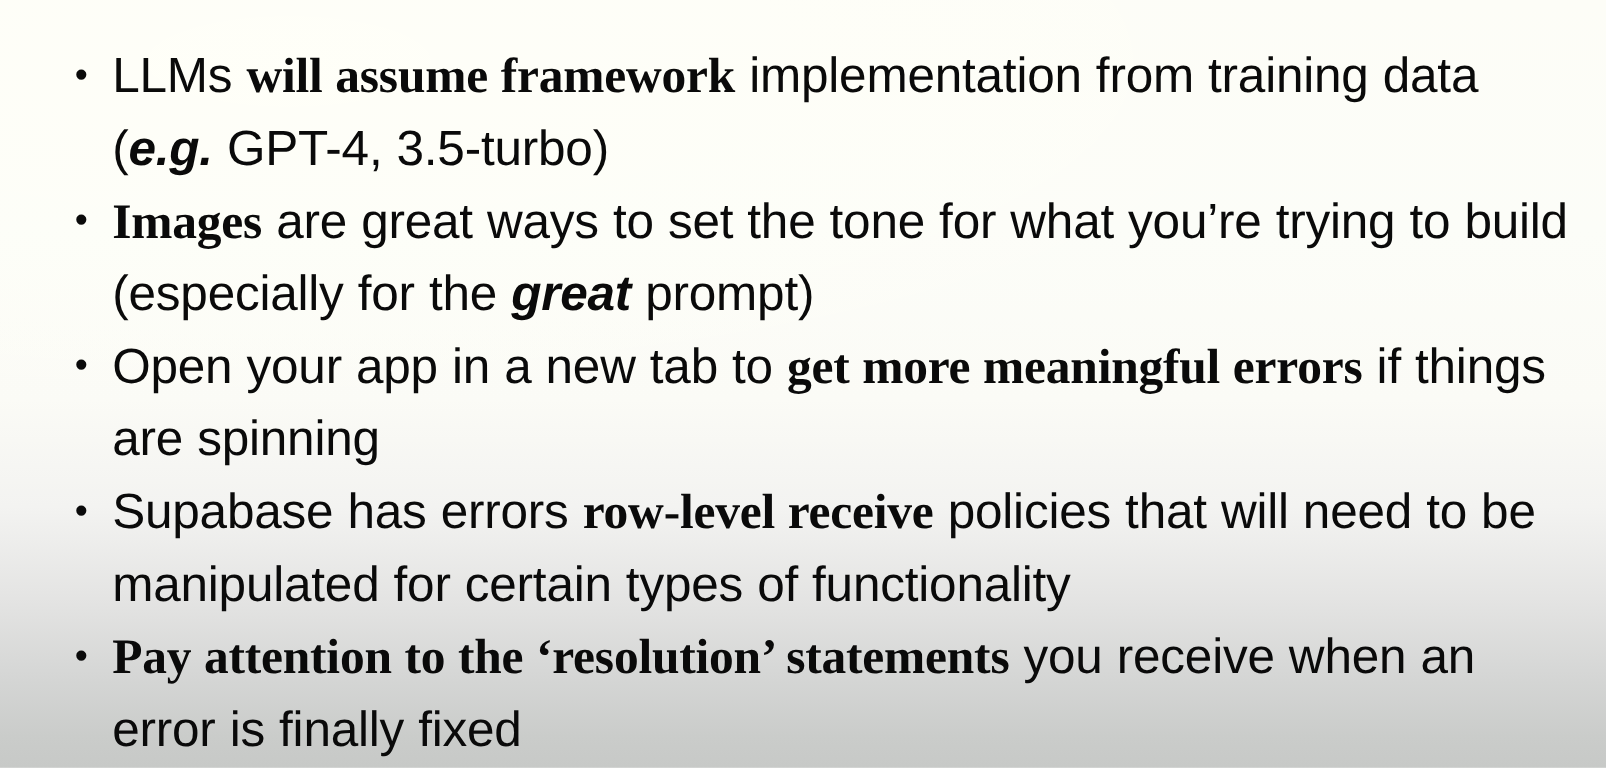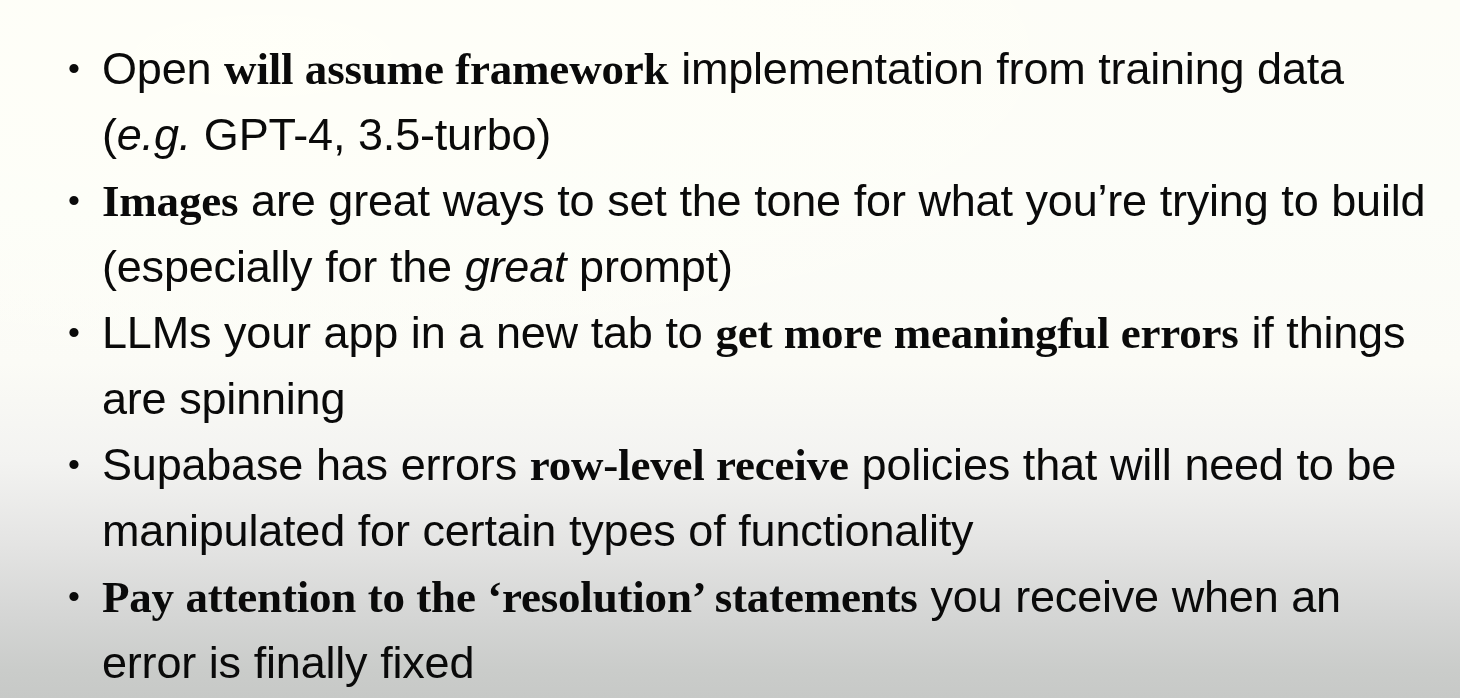--- a/index.html
+++ b/index.html
@@ -78,39 +78,39 @@
     color: #0a0a0a;
     text-align: left;
   }
 
   .bullet-text {
     display: block;
   }
 
   .b   { font-weight: bold; font-family: Liberation Serif, serif; }
   .i   { }
-  .bi  { font-weight: normal; font-style: italic; }
+  .bi  { font-weight: bold; font-style: italic; }
 </style>
 </head>
 <body>
 
 <div id="slide">
 
   <ul id="bullet-list">
       <li class="bullet-item">
         <span class="bullet-marker">•</span>
-        <span class="bullet-text"><span>Open </span><span class="b">will assume framework</span><span> implementation from training data (</span><span class="bi">e.g.</span><span class="i"> GPT-4, 3.5-turbo</span><span>)</span></span>
+        <span class="bullet-text"><span>LLMs </span><span class="b">will assume framework</span><span> implementation from training data (</span><span class="bi">e.g.</span><span class="i"> GPT-4, 3.5-turbo</span><span>)</span></span>
       </li>
       <li class="bullet-item">
         <span class="bullet-marker">•</span>
         <span class="bullet-text"><span class="b">Images</span><span> are great ways to set the tone for what you’re trying to build (</span><span class="i">especially for the </span><span class="bi">great</span><span class="i"> prompt</span><span>)</span></span>
       </li>
       <li class="bullet-item">
         <span class="bullet-marker">•</span>
-        <span class="bullet-text"><span>LLMs your app in a new tab to </span><span class="b">get more meaningful errors</span><span> if things are spinning</span></span>
+        <span class="bullet-text"><span>Open your app in a new tab to </span><span class="b">get more meaningful errors</span><span> if things are spinning</span></span>
       </li>
       <li class="bullet-item">
         <span class="bullet-marker">•</span>
         <span class="bullet-text"><span>Supabase has errors </span><span class="b">row-level receive</span><span> policies that will need to be manipulated for certain types of functionality</span></span>
       </li>
       <li class="bullet-item">
         <span class="bullet-marker">•</span>
         <span class="bullet-text"><span class="b">Pay attention to the ‘resolution’ statements</span><span> you receive when an error is finally fixed</span></span>
       </li>
     </ul>

